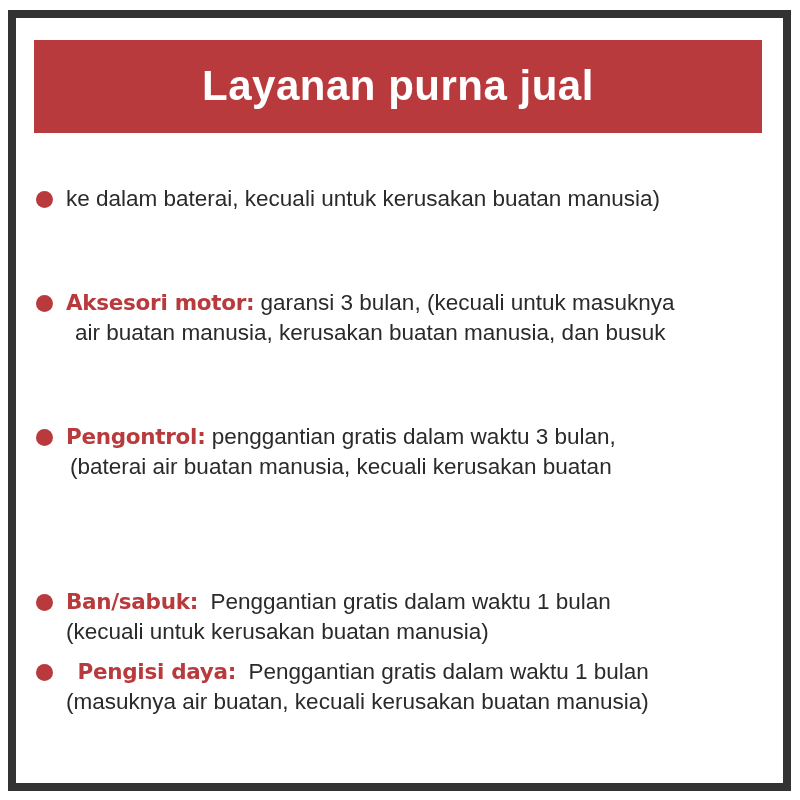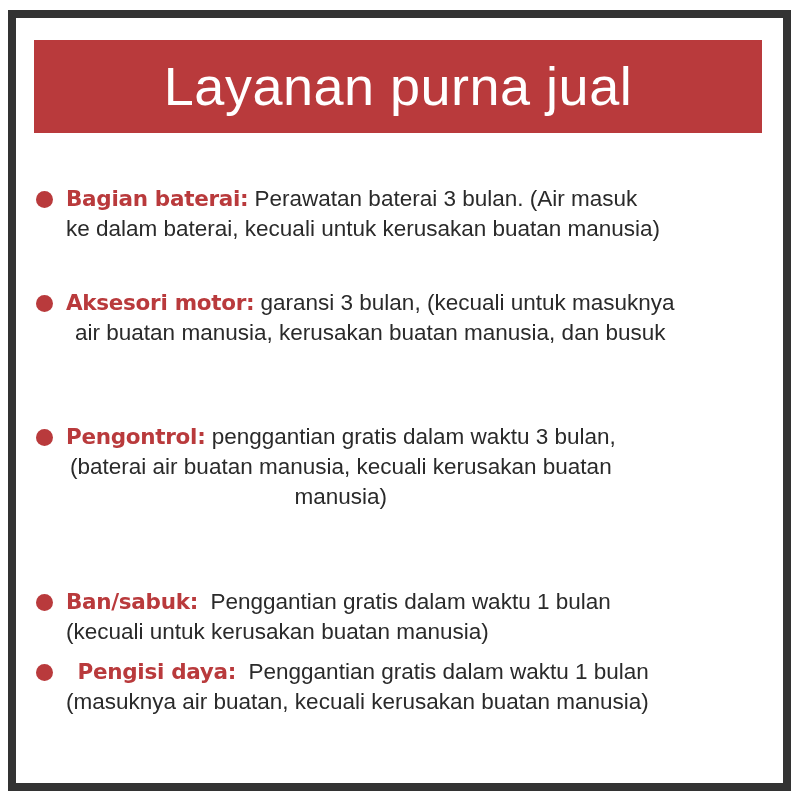--- a/index.html
+++ b/index.html
@@ -6,22 +6,22 @@
     body { width: 800px; height: 800px; position: relative; overflow: hidden; }
     .frame {
       position: absolute; left: 8px; top: 10px; width: 767px; height: 765px;
       border: 8px solid #333333; background: #ffffff;
     }
     .banner {
       position: absolute; left: 34px; top: 40px; width: 728px; height: 93px;
       background: #b93a3c; display: flex; align-items: center; justify-content: center;
     }
     .banner-title {
-      font-family: "Liberation Sans", sans-serif; font-weight: normal;
-      font-size: 54px; color: #ffffff; letter-spacing: 0.5px;
+      font-family: "Liberation Sans", sans-serif; font-weight: bold;
+      font-size: 42px; color: #ffffff; letter-spacing: 0.5px;
       position: relative; top: -1px;
     }
     .item { position: relative; padding-left: 32px; font-family: "Liberation Sans", sans-serif;
             font-size: 22.5px; line-height: 30px; color: #2a2a2a; }
     .bullet { position: absolute; left: 2px; top: 7px; width: 17px; height: 17px;
               border-radius: 50%; background: #b93a3c; }
     .label { color: #b93a3c; font-weight: bold; font-family: "DejaVu Sans", sans-serif; font-size: 21.5px; letter-spacing: -0.3px; }
     .line { display: block; white-space: pre; }
     .i1 { position: absolute; top: 184px; }
     .i2 { position: absolute; top: 288px; text-align: center; }
@@ -33,35 +33,33 @@
 <body>
 
 <div class="frame"></div>
 
 <div class="banner">
   <span class="banner-title">Layanan purna jual</span>
 </div>
 
 <div class="item i1" style="left:34px;">
   <span class="bullet"></span>
-  <span class="line"><span class="label">Bagian baterai:</span><span> Perawatan baterai 3 bulan. (Air masuk</span></span>
   <span class="line">ke dalam baterai, kecuali untuk kerusakan buatan manusia)</span>
 </div>
 
 <div class="item i2" style="left:34px;">
   <span class="bullet"></span>
   <span class="line"><span class="label">Aksesori motor:</span><span> garansi 3 bulan, (kecuali untuk masuknya</span></span>
   <span class="line">air buatan manusia, kerusakan buatan manusia, dan busuk</span>
 </div>
 
 <div class="item i3" style="left:34px;text-align:center;">
   <span class="bullet"></span>
   <span class="line"><span class="label">Pengontrol:</span><span> penggantian gratis dalam waktu 3 bulan,</span></span>
   <span class="line">(baterai air buatan manusia, kecuali kerusakan buatan</span>
-  <span class="line">manusia)</span>
 </div>
 
 <div class="item i4" style="left:34px;margin-top:32px;">
   <span class="bullet"></span>
   <span class="line"><span class="label">Ban/sabuk:</span><span>  Penggantian gratis dalam waktu 1 bulan</span></span>
   <span class="line">(kecuali untuk kerusakan buatan manusia)</span>
 </div>
 
 <div class="item i5" style="left:34px;text-align:right;">
   <span class="bullet"></span>

